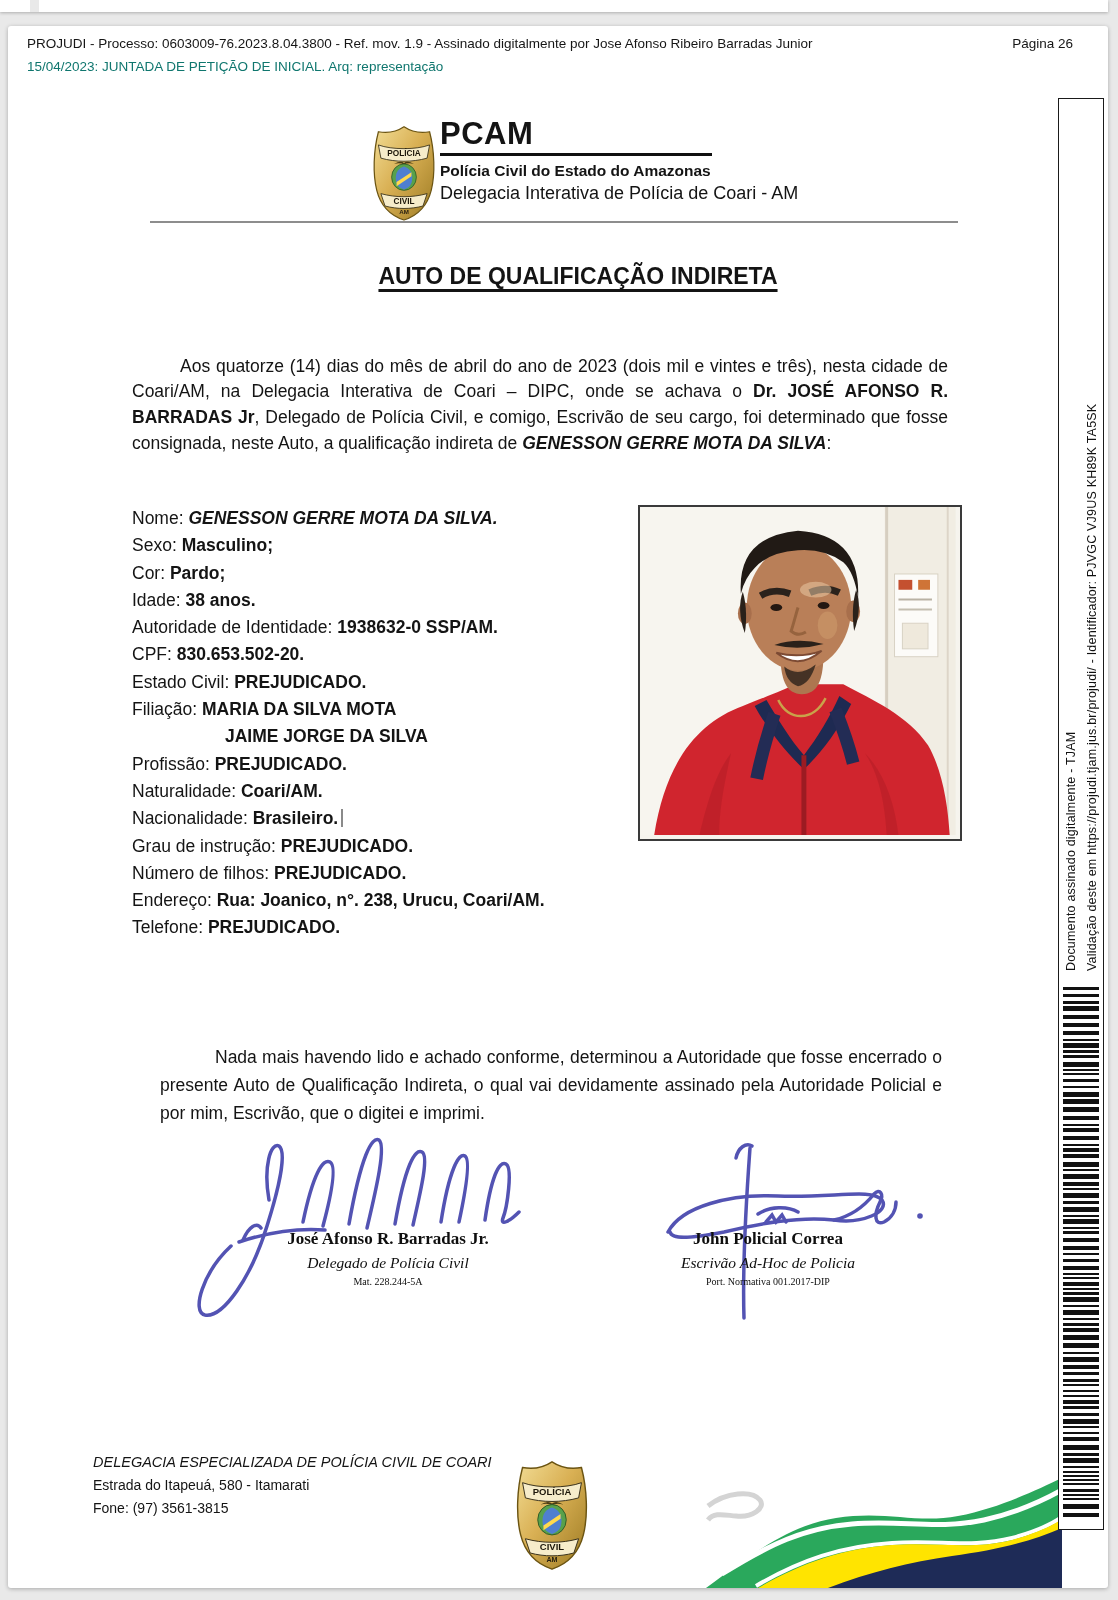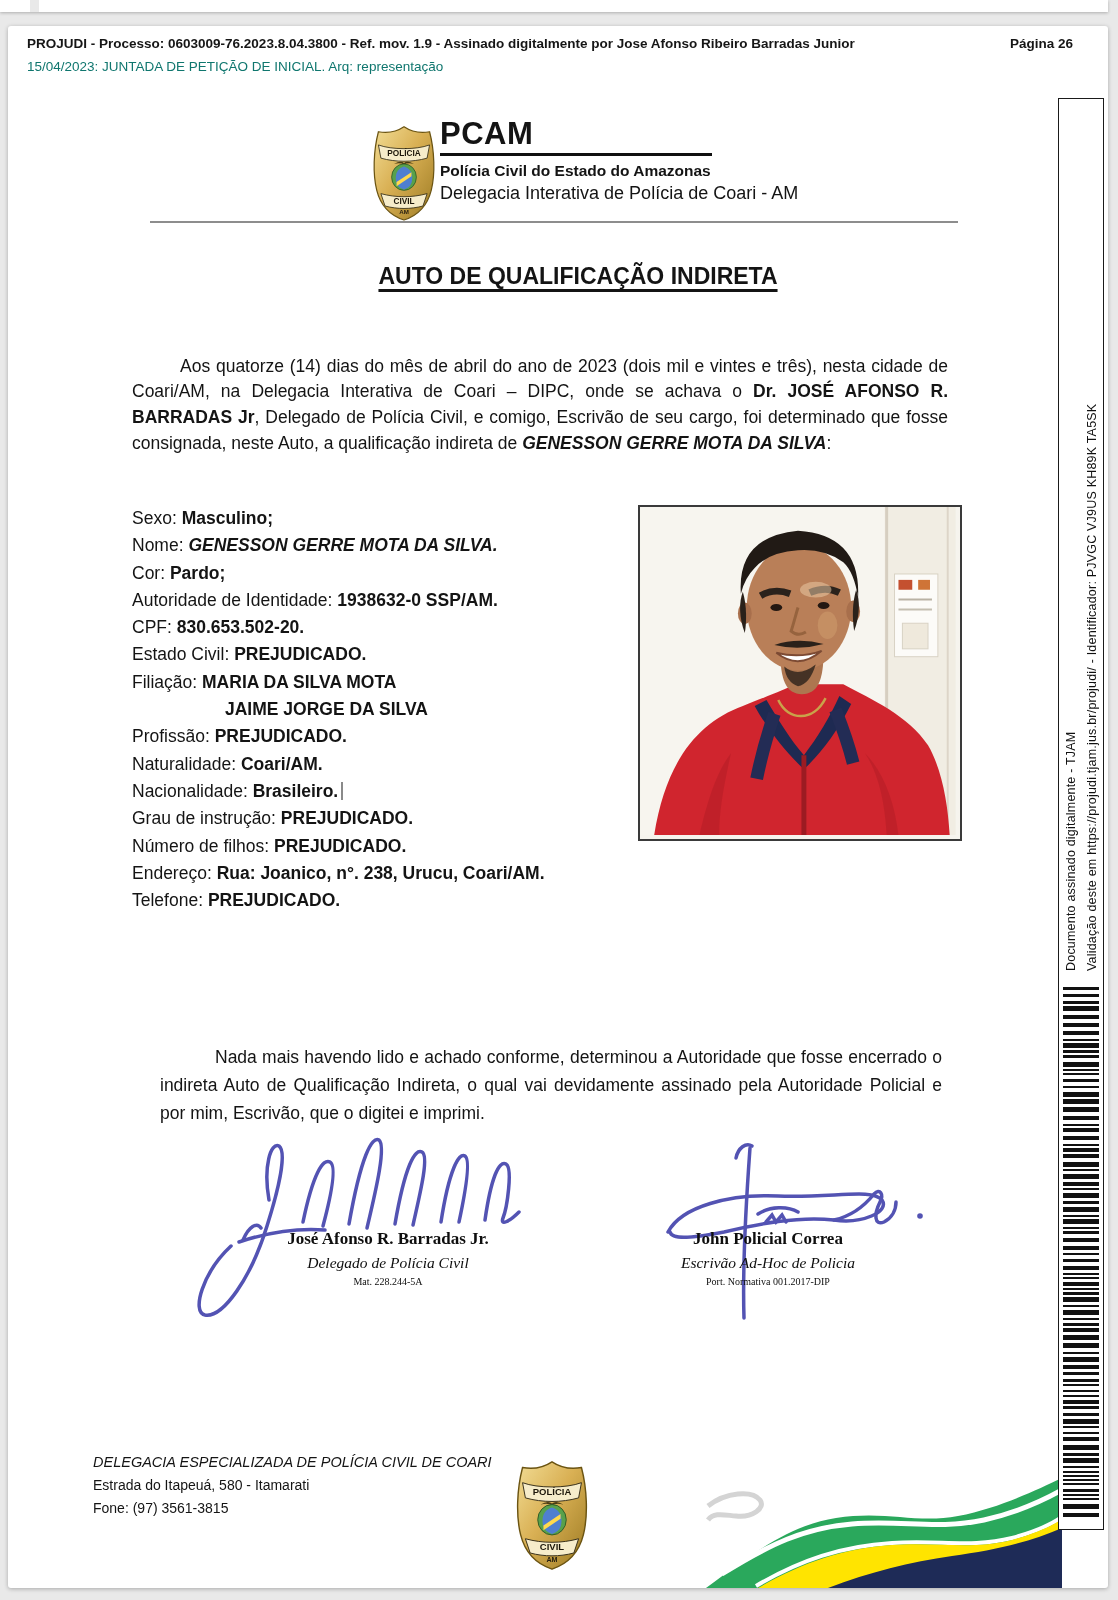--- a/index.html
+++ b/index.html
@@ -4,21 +4,21 @@
 <style>
   html,body{margin:0;padding:0;width:1118px;height:1600px;background:#e9e9e9;
             font-family:"Liberation Sans", sans-serif;color:#141414;overflow:hidden;}
   .abs{position:absolute;}
   #viewport{position:relative;width:1118px;height:1600px;}
   #prev-page{left:0;top:0;width:1108px;height:12px;background:#fff;box-shadow:0 1px 3px rgba(0,0,0,.25);}
   #prev-notch{left:30px;top:0;width:9px;height:12px;background:#e9e9e9;}
   #page{left:8px;top:26px;width:1100px;height:1562px;background:#fff;border-radius:3px;
         box-shadow:0 1px 4px rgba(0,0,0,.28);}
   
-  #hdr1{left:19px;top:10px;width:1046px;display:flex;justify-content:space-between;font-size:13.5px;color:#161616;font-weight:bold;}
+  #hdr1{left:19px;top:10px;width:1046px;display:flex;justify-content:space-between;font-size:13.5px;color:#161616;}
   #hdr2{left:19px;top:33px;font-size:13.5px;color:#0f766e;}
   
   #lh-badge{left:363px;top:97px;width:66px;height:100px;}
   #lh-text{left:432px;top:92px;}
   .pcam{font-size:31px;font-weight:bold;line-height:1;letter-spacing:.5px;}
   .pcam-rule{width:272px;height:3px;background:#101010;margin-top:4px;}
   .lh-sub1{font-size:15.5px;font-weight:bold;margin-top:6px;}
   .lh-sub2{font-size:18px;margin-top:3px;}
   #divider{left:142px;top:195px;width:808px;height:2px;background:#8d8d8d;}
   
@@ -106,23 +106,24 @@
       <div class="lh-sub2">Delegacia Interativa de Polícia de Coari - AM</div>
     </div>
 
     <div id="divider" class="abs"></div>
 
     <div id="title" class="abs">AUTO DE QUALIFICAÇÃO INDIRETA</div>
 
     <p id="intro" class="para abs"><span>Aos quatorze (14) dias do mês de abril do ano de 2023 (dois mil e vintes e três), nesta cidade de Coari/AM, na Delegacia Interativa de Coari – DIPC, onde se achava o </span><b>Dr. JOSÉ AFONSO R. BARRADAS Jr</b><span>, Delegado de Polícia Civil, e comigo, Escrivão de seu cargo, foi determinado que fosse consignada, neste Auto, a qualificação indireta de </span><b class="bi">GENESSON GERRE MOTA DA SILVA</b><span>:</span></p>
 
     <div id="record" class="abs">
+      <div class="row"><span class="lbl">Nome: </span><span class="val bi">GENESSON GERRE MOTA DA SILVA.</span></div>
       <div class="row"><span class="lbl">Sexo: </span><span class="val">Masculino;</span></div>
-      <div class="row"><span class="lbl">Nome: </span><span class="val bi">GENESSON GERRE MOTA DA SILVA.</span></div>
       <div class="row"><span class="lbl">Cor: </span><span class="val">Pardo;</span></div>
+      <div class="row"><span class="lbl">Idade: </span><span class="val">38 anos.</span></div>
       <div class="row"><span class="lbl">Autoridade de Identidade: </span><span class="val">1938632-0 SSP/AM.</span></div>
       <div class="row"><span class="lbl">CPF: </span><span class="val">830.653.502-20.</span></div>
       <div class="row"><span class="lbl">Estado Civil: </span><span class="val">PREJUDICADO.</span></div>
       <div class="row"><span class="lbl">Filiação: </span><span class="val">MARIA DA SILVA MOTA</span></div>
       <div class="row indent"><span class="val">JAIME JORGE DA SILVA</span></div>
       <div class="row"><span class="lbl">Profissão: </span><span class="val">PREJUDICADO.</span></div>
       <div class="row"><span class="lbl">Naturalidade: </span><span class="val">Coari/AM.</span></div>
       <div class="row"><span class="lbl">Nacionalidade: </span><span class="val">Brasileiro.</span><span class="caret"></span></div>
       <div class="row"><span class="lbl">Grau de instrução: </span><span class="val">PREJUDICADO.</span></div>
       <div class="row"><span class="lbl">Número de filhos: </span><span class="val">PREJUDICADO.</span></div>
@@ -172,21 +173,21 @@
         <path d="M160 102 C157 112 155 120 153 126 Q160 132 168 127" stroke="#96633e" stroke-width="3" fill="none"></path>
         <ellipse cx="178" cy="84" rx="16" ry="8" fill="#e9c9a4" opacity=".55"></ellipse>
         <ellipse cx="190" cy="120" rx="10" ry="14" fill="#d7a876" opacity=".4"></ellipse>
 
         <path d="M136 140 Q160 132 186 139 Q161 146 136 140 Z" fill="#2a211a"></path>
         <path d="M138 148 Q161 166 184 146 Q162 154 138 148 Z" fill="#fff" stroke="#7c4a33" stroke-width="2"></path>
         <path d="M146 162 Q160 174 178 160 Q172 180 160 182 Q148 178 146 162 Z" fill="#33271d" opacity=".85"></path>
       </svg>
     </div>
 
-    <p id="closing" class="para abs">Nada mais havendo lido e achado conforme, determinou a Autoridade que fosse encerrado o indireta Auto de Qualificação Indireta, o qual vai devidamente assinado pela Autoridade Policial e por mim, Escrivão, que o digitei e imprimi.</p>
+    <p id="closing" class="para abs">Nada mais havendo lido e achado conforme, determinou a Autoridade que fosse encerrado o presente Auto de Qualificação Indireta, o qual vai devidamente assinado pela Autoridade Policial e por mim, Escrivão, que o digitei e imprimi.</p>
 
     <svg id="sig-l-svg" class="abs" width="380" height="220" viewBox="0 0 380 220">
       <g fill="none" stroke="#5353b3" stroke-width="3.5" stroke-linecap="round">
         <path d="M96 78 C90 44 98 20 106 24 C114 30 106 66 94 104 C78 156 50 196 32 193 C18 190 30 150 58 124"></path>
         <path d="M66 120 C96 110 126 106 152 108"></path>
         <path d="M70 118 C76 104 84 100 88 106"></path>
         <path d="M130 100 C140 52 150 36 157 40 C164 44 158 74 150 104"></path>
         <path d="M176 102 C188 34 199 14 206 18 C213 24 204 64 194 106"></path>
         <path d="M222 102 C232 44 242 26 249 30 C256 34 248 68 240 103"></path>
         <path d="M268 100 C276 48 286 30 292 34 C298 38 292 72 286 100"></path>

